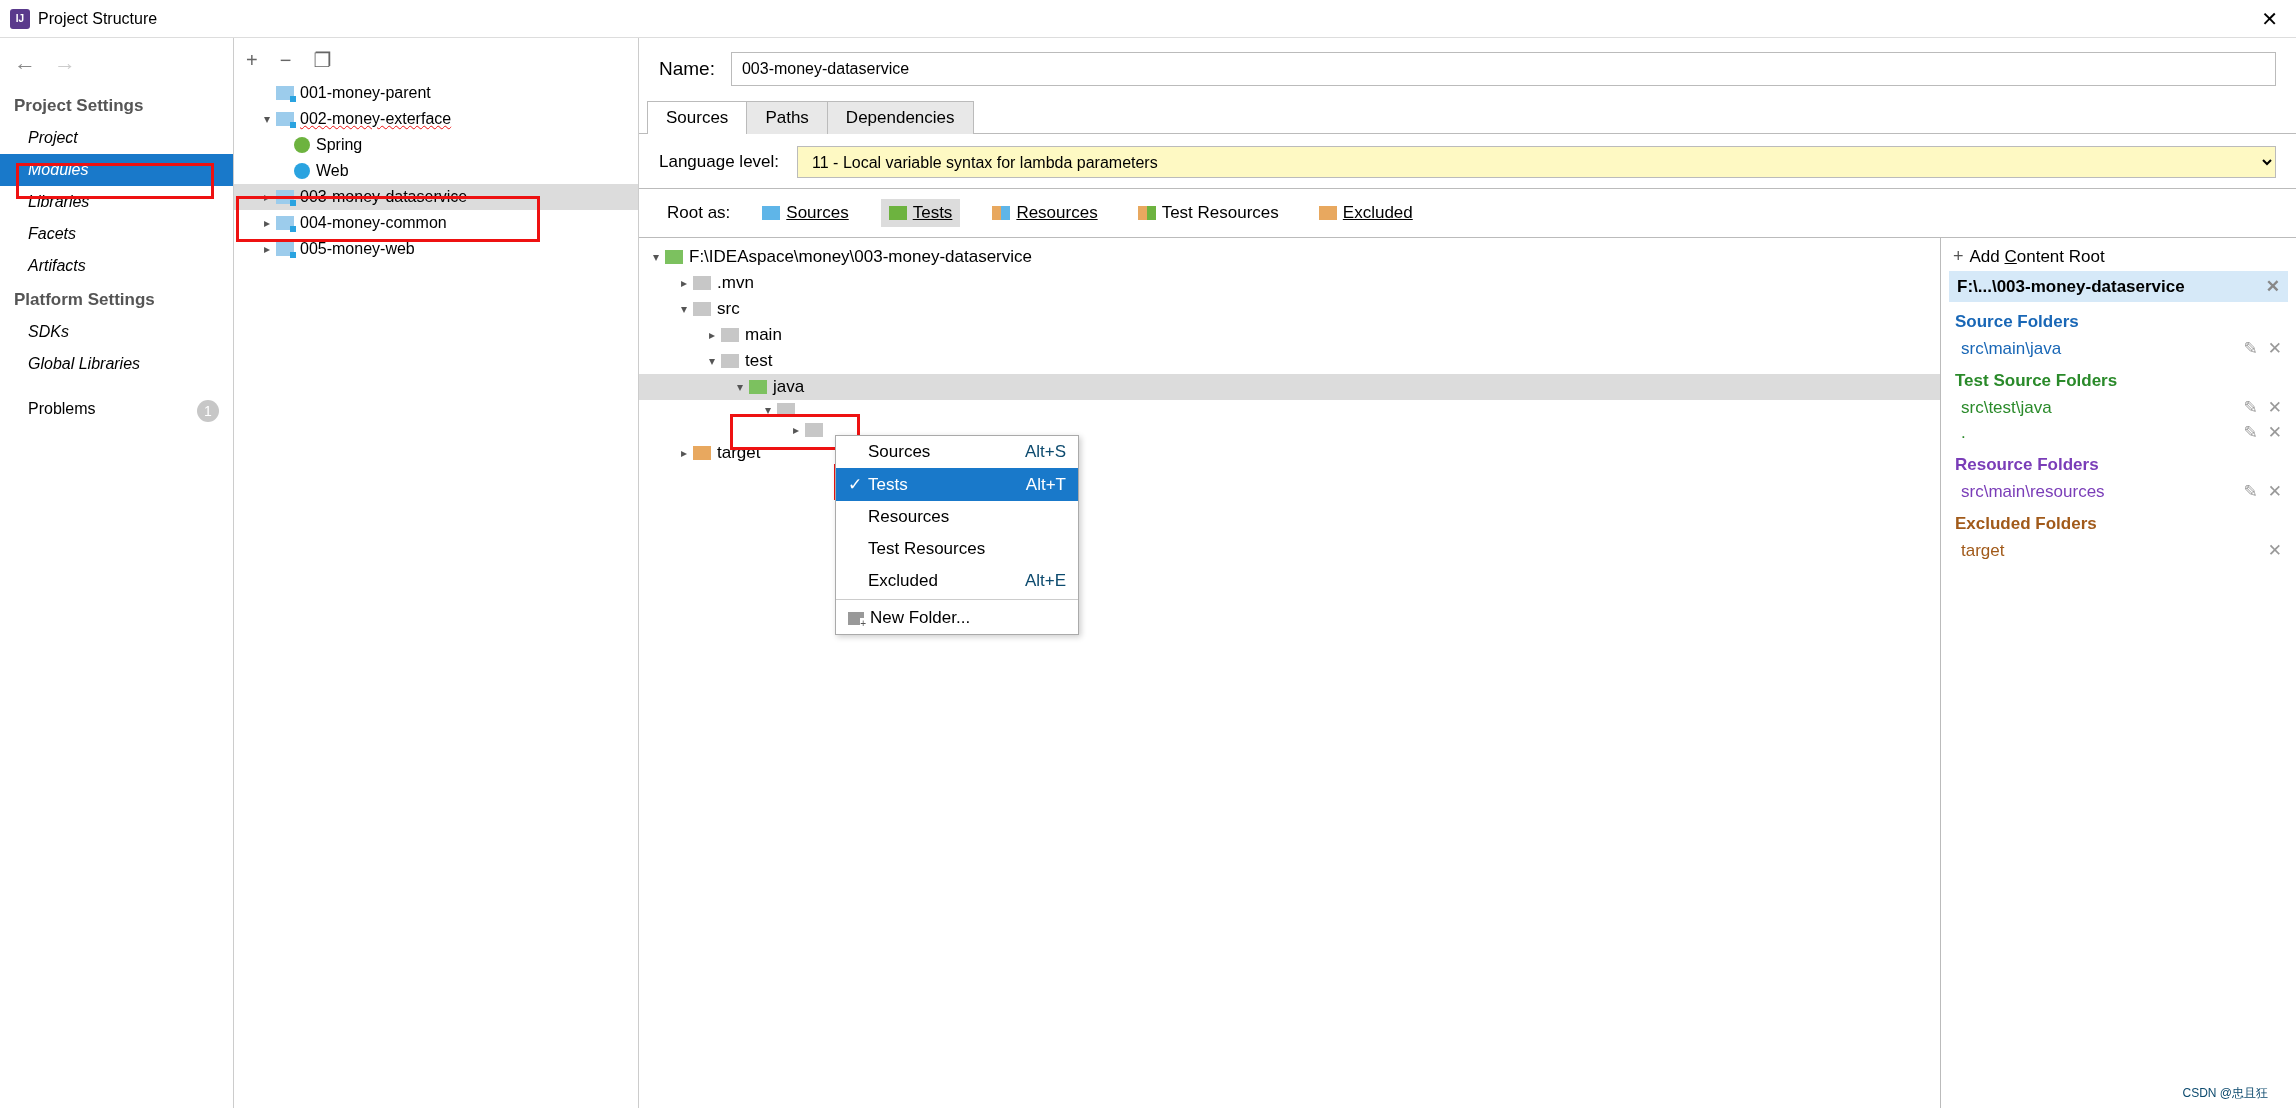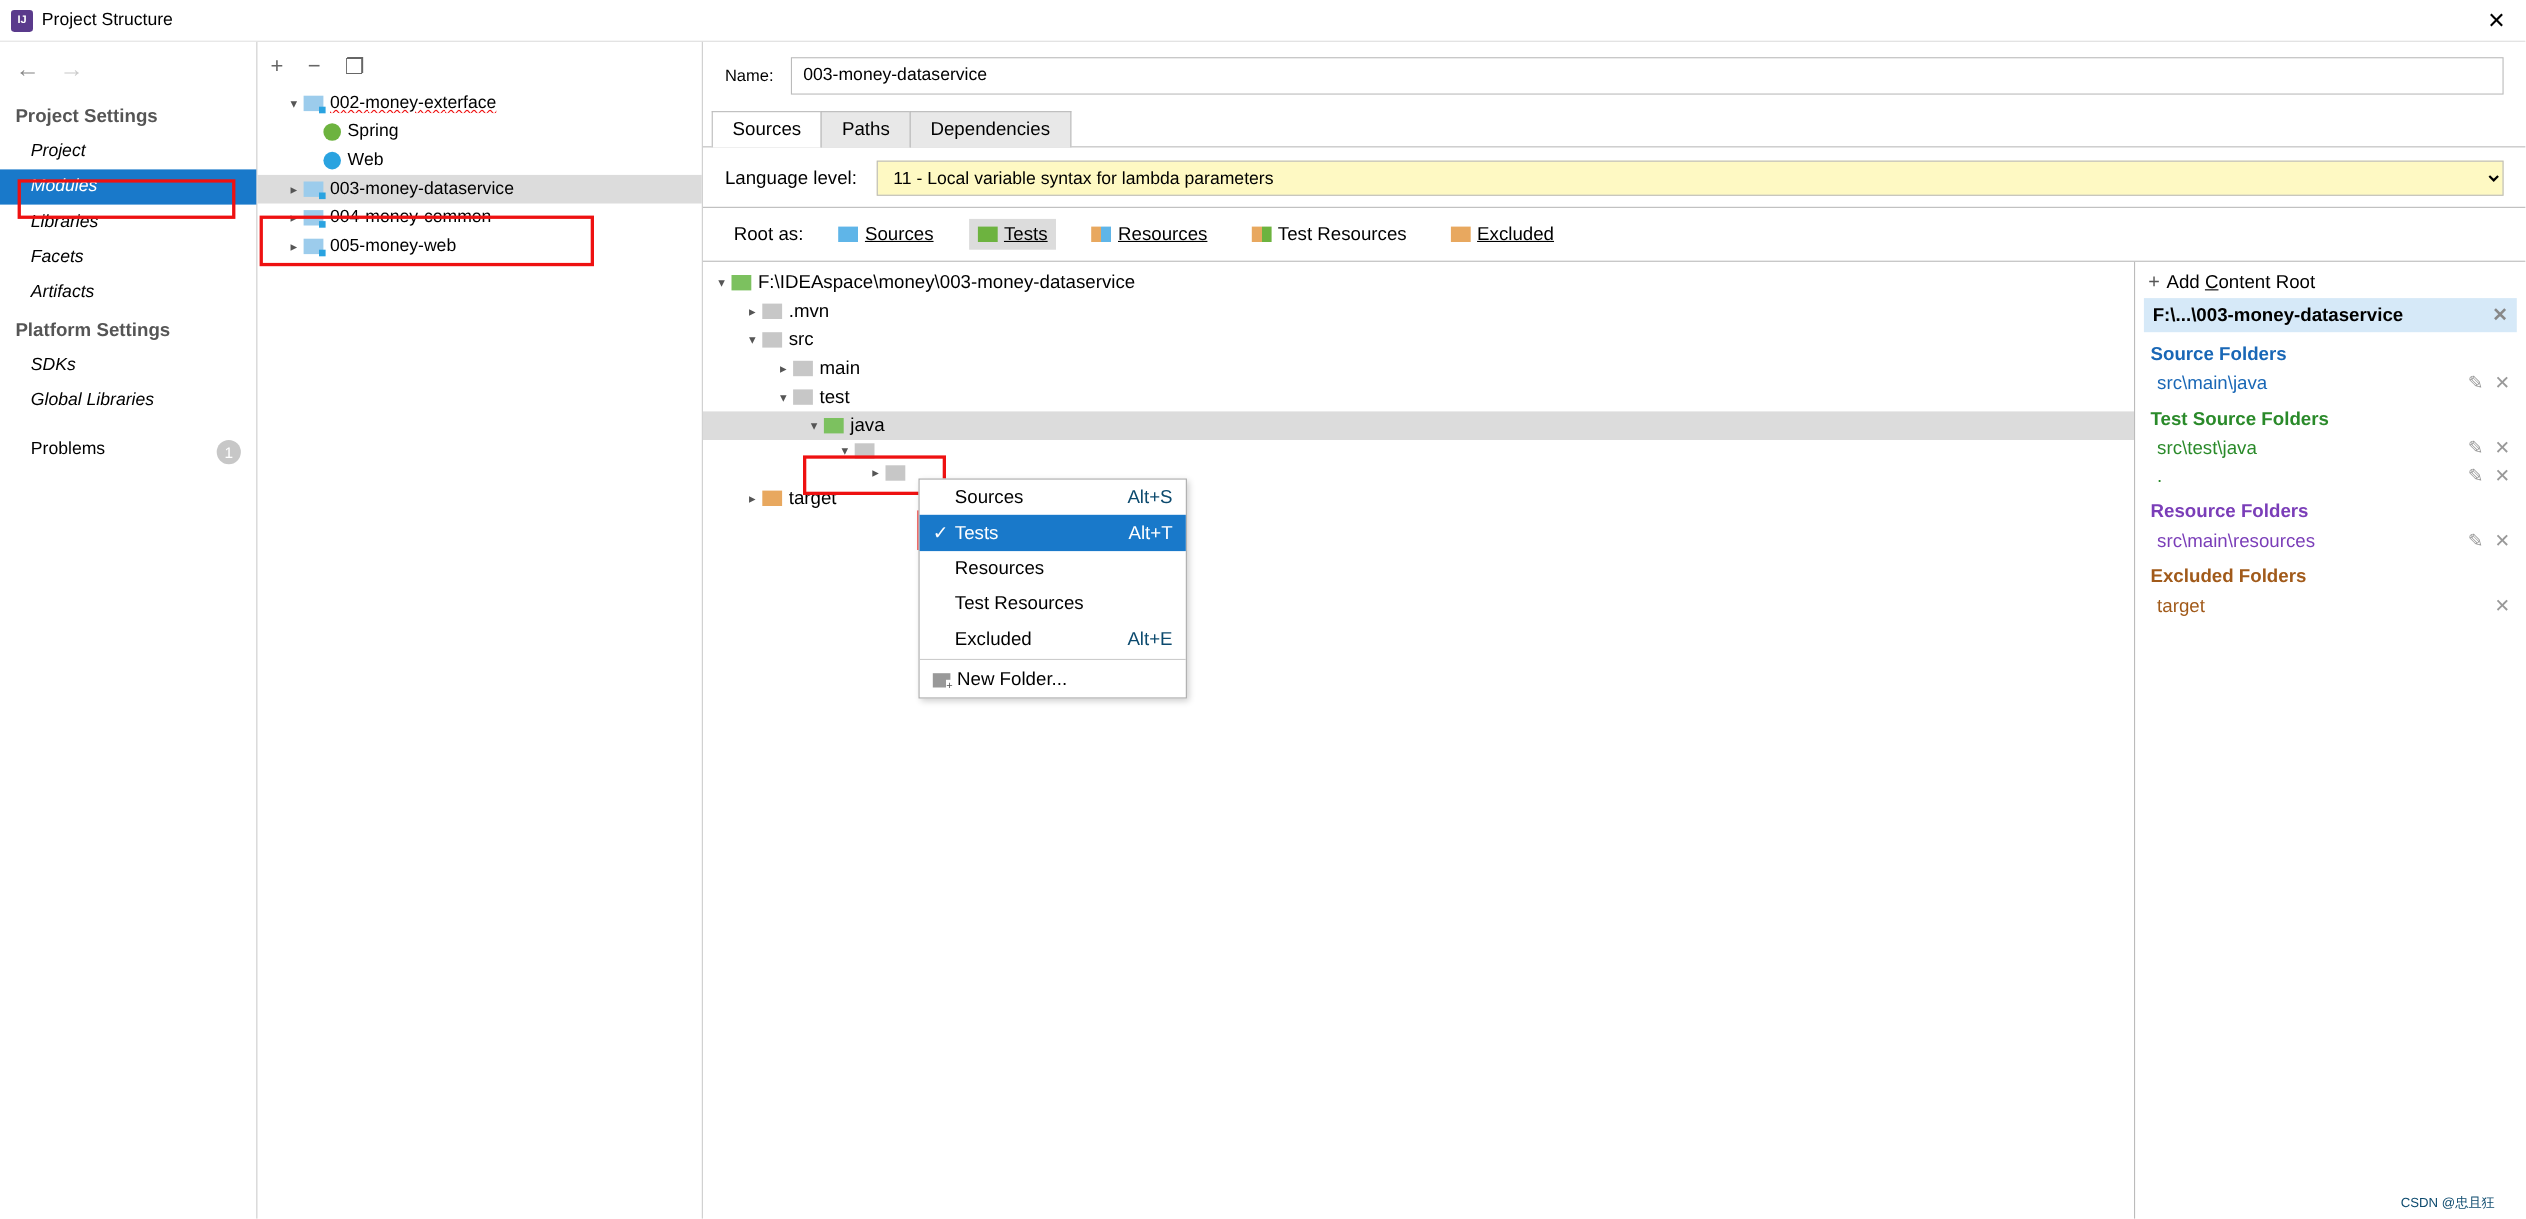--- a/index.html
+++ b/index.html
@@ -29,21 +29,21 @@
 .treeitem .spacer{ width:18px;}
 .folder-blue{ width:18px; height:14px; background:#9cccec; position:relative; margin-right:6px;}
 .folder-blue::after{content:""; position:absolute; bottom:-2px; right:-2px; width:6px; height:6px; background:#2aa3e0;}
 .spring-icon{ width:16px; height:16px; border-radius:8px; background:#6db33f; margin-right:6px;}
 .web-icon{ width:16px; height:16px; border-radius:8px; background:#2aa3e0; margin-right:6px;}
 .treeitem.selected{ background:#dcdcdc;}
 .squiggle{ text-decoration: underline wavy #e11; text-decoration-thickness:1px;}
 
 .rightcol { flex:1; display:flex; flex-direction:column;}
 .namebar { padding: 14px 20px; display:flex; align-items:center; gap:16px;}
-.namebar label{font-size:15px;}
+.namebar label{font-size:19px;}
 .namebar input{ flex:1; height:34px; border:1px solid #bbb; padding:0 10px; font-size:16px;}
 .tabs { display:flex; padding-left:8px; border-bottom:1px solid #bbb;}
 .tab { padding:6px 18px; border:1px solid #bbb; border-bottom:none; margin-right:-1px; cursor:pointer; font-size:17px; background:#e8e8e8; position:relative; top:1px;}
 .tab.active{ background:#fff;}
 .langbar { padding:12px 20px 10px 20px; display:flex; align-items:center; gap:18px; border-bottom:1px solid #bbb;}
 .langbar label{font-size:17px;}
 .langbar select{ flex:1; height:32px; border:1px solid #bbb; padding:0 10px; font-size:16px; background:#fef9c3;}
 .markbar { display:flex; align-items:center; gap:24px; padding:10px 20px 10px 28px; border-bottom:1px solid #bbb;}
 .markbar .lbl{font-size:17px;}
 .markbtn{ display:flex; align-items:center; gap:6px; padding:4px 8px; cursor:pointer; font-size:17px;}
@@ -119,20 +119,26 @@
   </div>
 
   <div class="midcol">
     <div class="midtoolbar">
       <span>+</span>
       <span>−</span>
       <span>❐</span>
     </div>
     <div class="treeitem">
       <span class="spacer"></span>
+        <span class="spacer"></span>
+      <span class="folder-blue"></span>
+      <span>001-money-parent</span>
+    </div>
+    <div class="treeitem">
+      <span class="spacer"></span>
       <span class="chevron">▾</span>
       <span class="folder-blue"></span>
       <span class="squiggle">002-money-exterface</span>
     </div>
     <div class="treeitem">
       <span class="spacer"></span>
         <span class="spacer"></span>
         <span class="spacer"></span>
       <span class="spring-icon"></span>
       <span>Spring</span>

